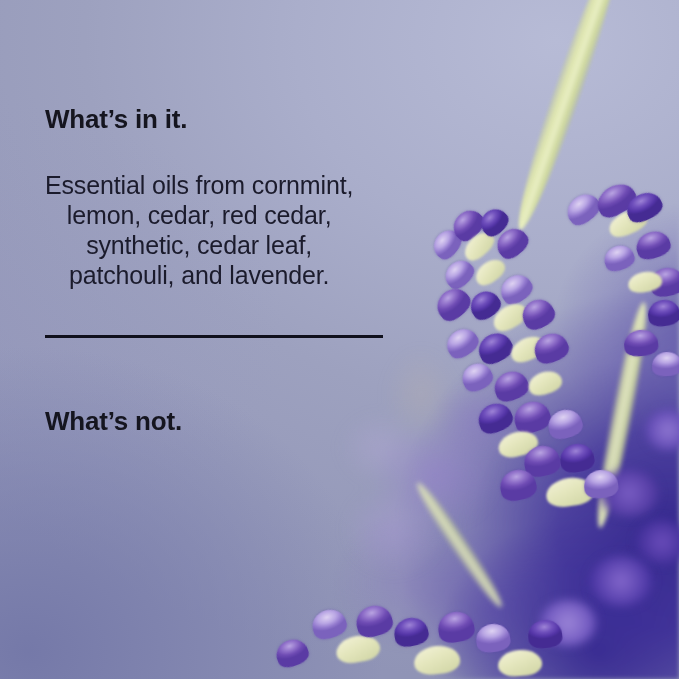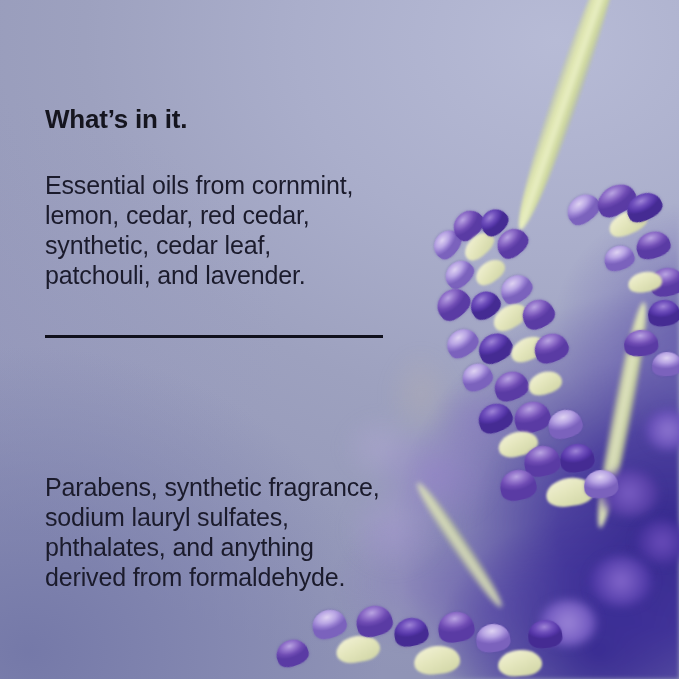--- a/index.html
+++ b/index.html
@@ -7,20 +7,21 @@
     padding: 0;
     background: #ffffff;
   }
   #card {
     position: relative;
     width: 679px;
     height: 679px;
     overflow: hidden;
     font-family: "Liberation Sans", sans-serif;
     background: #a0a4c0;
+    text-align: center;
   }
 
   
   .bg-base {
     position: absolute;
     inset: 0;
     background:
       radial-gradient(120% 95% at 82% 6%, #b7bbd6 0%, #aaaecb 32%, #9da1bf 58%, #9094b6 100%);
   }
   .bg-warm {
@@ -244,20 +245,17 @@
 
     <h2 class="heading" id="head-1">What’s in it.</h2>
 
     <p class="body-text" id="body-1">Essential oils from cornmint,
 lemon, cedar, red cedar,
 synthetic, cedar leaf,
 patchouli, and lavender.</p>
 
     <div class="divider"></div>
 
-
-    <p class="body-text" id="body-2">Parabens, synthetic fragrance,
-sodium lauryl sulfates,
-phthalates, and anything
-derived from formaldehyde.</p>
+    <h2 class="heading" id="head-2">What’s not.</h2>
+
 
   </div>
 </div>
 
 </body></html>

